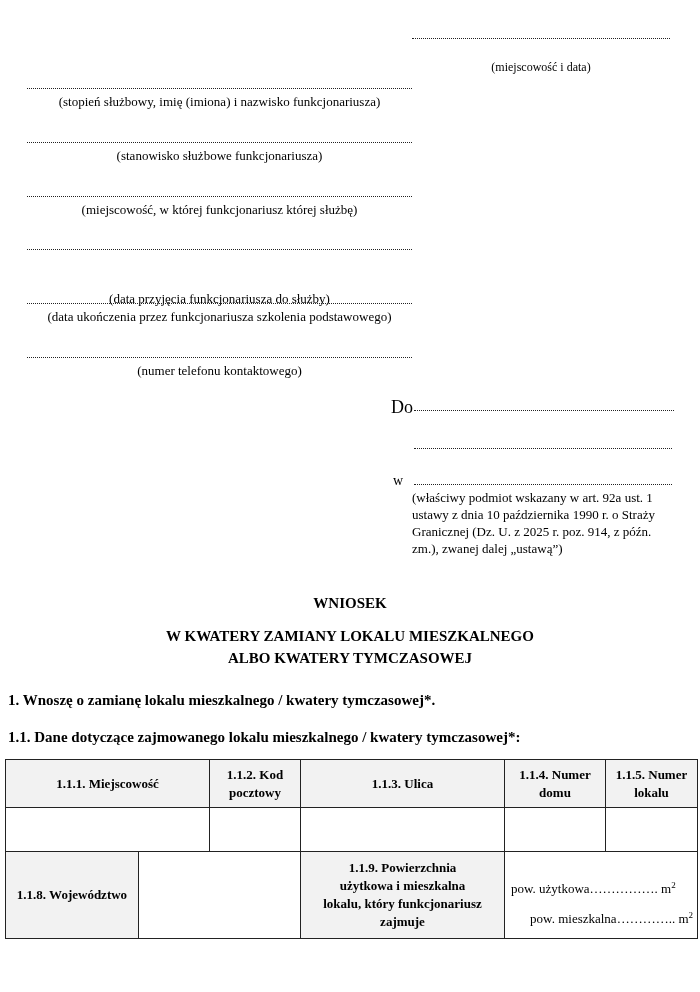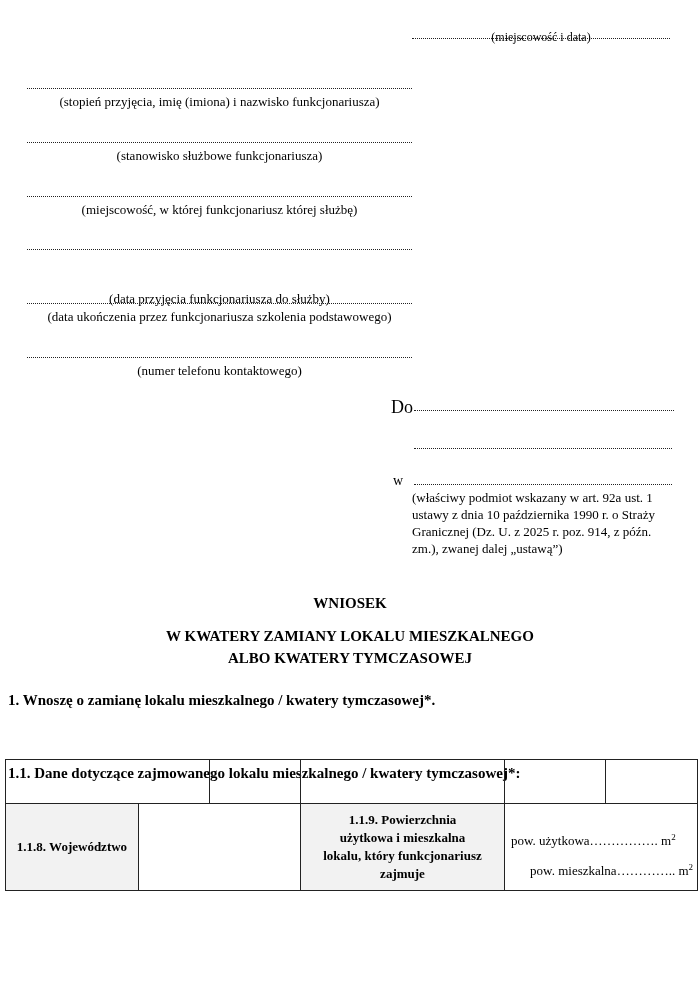--- a/index.html
+++ b/index.html
@@ -14,24 +14,24 @@
   table.form td { border: 1.5px solid #222; padding: 0 4px; font-size: 13px; text-align: center; vertical-align: middle; line-height: 18px; }
   td.hd { background: #f2f2f2; font-weight: bold; }
   td.left { text-align: left; padding-left: 20px; }
   .area-line { text-align: left; font-size: 13px; white-space: nowrap; }
   sup { font-size: 9px; }
 </style>
 </head>
 <body>
 
 <div class="dots" style="left:412px; top:38px; width:258px;"></div>
-<div class="caption" style="left:412px; top:30px; width:258px; font-size:12px;">(miejscowość i data)</div>
+<div class="caption" style="left:412px; top:60px; width:258px; font-size:12px;">(miejscowość i data)</div>
 
 <div class="dots" style="left:27px; top:88px; width:385px;"></div>
-<div class="caption" style="left:27px; top:94px; width:385px;">(stopień przyjęcia, imię (imiona) i nazwisko funkcjonariusza)</div>
+<div class="caption" style="left:27px; top:94px; width:385px;">(stopień służbowy, imię (imiona) i nazwisko funkcjonariusza)</div>
 
 <div class="dots" style="left:27px; top:142px; width:385px;"></div>
 <div class="caption" style="left:27px; top:148px; width:385px;">(stanowisko służbowe funkcjonariusza)</div>
 
 <div class="dots" style="left:27px; top:196px; width:385px;"></div>
 <div class="caption" style="left:27px; top:202px; width:385px;">(miejscowość, w której funkcjonariusz której służbę)</div>
 
 <div class="dots" style="left:27px; top:249px; width:385px;"></div>
 <div class="caption" style="left:27px; top:255px; width:385px;margin-top:36px;">(data przyjęcia funkcjonariusza do służby)</div>
 
@@ -46,32 +46,39 @@
 <div class="dots" style="left:414px; top:448px; width:258px;"></div>
 <div class="abs" style="left:393px; top:473px; font-size:14px;">w</div>
 <div class="dots" style="left:414px; top:484px; width:258px;"></div>
 <div class="abs" style="left:412px; top:489px; width:268px; font-size:13px; line-height:17px;">(właściwy podmiot wskazany w art. 92a ust. 1 ustawy z dnia 10 października 1990 r. o Straży Granicznej (Dz. U. z 2025 r. poz. 914, z późn. zm.), zwanej dalej „ustawą”)</div>
 
 <div class="title" style="top:595px;">WNIOSEK</div>
 <div class="title" style="top:628px;">W KWATERY ZAMIANY LOKALU MIESZKALNEGO</div>
 <div class="title" style="top:650px;">ALBO KWATERY TYMCZASOWEJ</div>
 
 <div class="sec" style="top:692px;">1.  Wnoszę o zamianę lokalu mieszkalnego / kwatery tymczasowej*.</div>
-<div class="sec" style="top:765px;">1.1.  Dane dotyczące zajmowanego lokalu mieszkalnego / kwatery tymczasowej*:</div>
+<div class="sec" style="top:729px;">1.1.  Dane dotyczące zajmowanego lokalu mieszkalnego / kwatery tymczasowej*:</div>
 
 <table class="form">
   <colgroup>
     <col style="width:133px">
       <col style="width:71px">
       <col style="width:91px">
     <col style="width:204px">
       <col style="width:101px">
       <col style="width:92px">
   </colgroup>
   <tbody>
+      <tr style="height:48px;">
+    <td class="hd left" colspan="2">1.1.1.  Miejscowość</td>
+    <td class="hd">1.1.2. Kod pocztowy</td>
+    <td class="hd">1.1.3. Ulica</td>
+    <td class="hd">1.1.4. Numer domu</td>
+    <td class="hd">1.1.5. Numer lokalu</td>
+  </tr>
   <tr style="height:44px;">
     <td colspan="2"></td>
     <td></td>
     <td></td>
     <td></td>
     <td></td>
   </tr>
   <tr style="height:87px;">
     <td class="hd">1.1.8. Województwo</td>
     <td colspan="2"></td>

